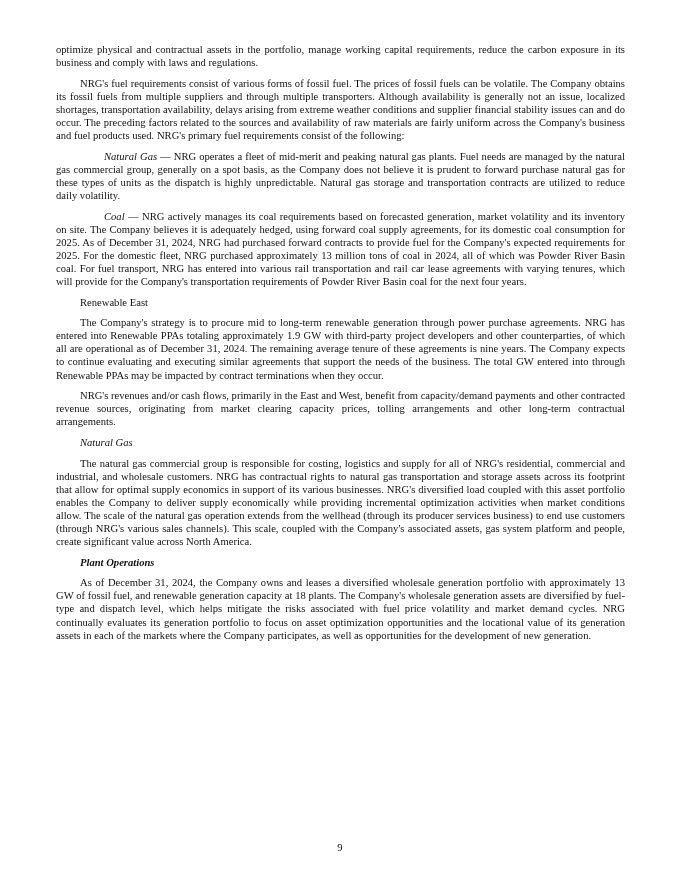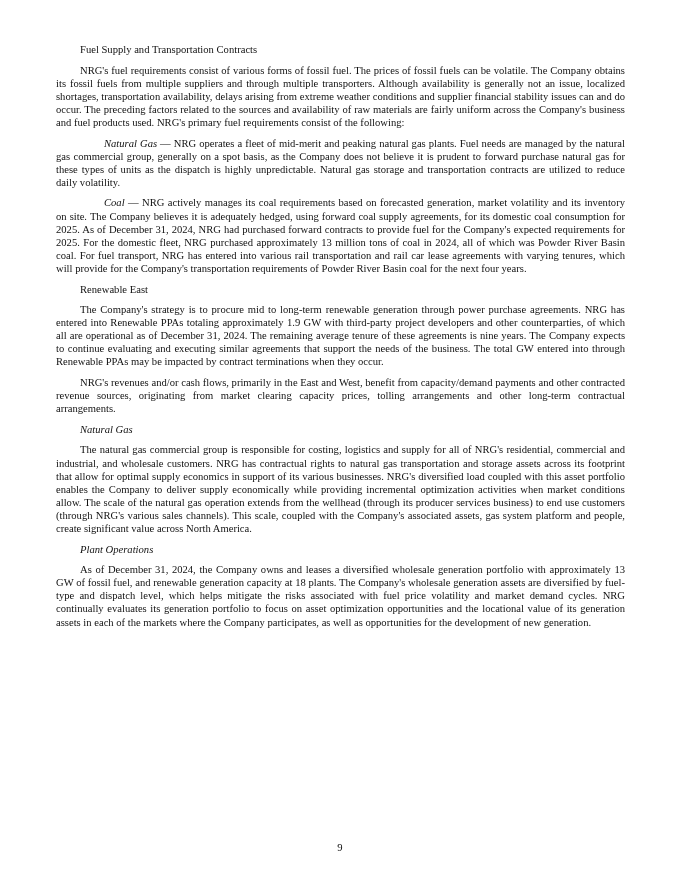--- a/index.html
+++ b/index.html
@@ -34,38 +34,38 @@
     p.sub {
       text-indent: 48px;
     }
     .heading {
       margin: 0 0 7.5px 0;
       padding-left: 24px;
       font-size: 10.6px;
       line-height: 13.1px;
     }
     .heading.italic { font-style: italic; }
-    .heading.bold-italic { font-style: italic; font-weight: normal; }
+    .heading.bold-italic { font-style: italic; font-weight: bold; }
     .lead-italic { font-style: italic; }
     .page-number {
       position: absolute;
       left: 0;
       width: 680px;
       top: 842px;
       text-align: center;
       font-size: 10.6px;
     }
   </style>
 </head>
 <body>
 
 <div class="page">
 
+  <p class="first">optimize physical and contractual assets in the portfolio, manage working capital requirements, reduce the carbon exposure in its business and comply with laws and regulations.</p>
 
-  <div class="heading">Fuel Supply and Transportation Contracts</div>
   <p>NRG's fuel requirements consist of various forms of fossil fuel. The prices of fossil fuels can be volatile. The Company obtains its fossil fuels from multiple suppliers and through multiple transporters. Although availability is generally not an issue, localized shortages, transportation availability, delays arising from extreme weather conditions and supplier financial stability issues can and do occur. The preceding factors related to the sources and availability of raw materials are fairly uniform across the Company's business and fuel products used. NRG's primary fuel requirements consist of the following:</p>
 
   <p class="sub"><span class="lead-italic">Natural Gas</span><span> — NRG operates a fleet of mid-merit and peaking natural gas plants. Fuel needs are managed by the natural gas commercial group, generally on a spot basis, as the Company does not believe it is prudent to forward purchase natural gas for these types of units as the dispatch is highly unpredictable. Natural gas storage and transportation contracts are utilized to reduce daily volatility.</span></p>
 
   <p class="sub"><span class="lead-italic">Coal</span><span> — NRG actively manages its coal requirements based on forecasted generation, market volatility and its inventory on site. The Company believes it is adequately hedged, using forward coal supply agreements, for its domestic coal consumption for 2025. As of December 31, 2024, NRG had purchased forward contracts to provide fuel for the Company's expected requirements for 2025. For the domestic fleet, NRG purchased approximately 13 million tons of coal in 2024, all of which was Powder River Basin coal. For fuel transport, NRG has entered into various rail transportation and rail car lease agreements with varying tenures, which will provide for the Company's transportation requirements of Powder River Basin coal for the next four years.</span></p>
 
   <div class="heading">Renewable East</div>
   <p>The Company's strategy is to procure mid to long-term renewable generation through power purchase agreements. NRG has entered into Renewable PPAs totaling approximately 1.9 GW with third-party project developers and other counterparties, of which all are operational as of December 31, 2024. The remaining average tenure of these agreements is nine years. The Company expects to continue evaluating and executing similar agreements that support the needs of the business. The total GW entered into through Renewable PPAs may be impacted by contract terminations when they occur.</p>
 
   <p>NRG's revenues and/or cash flows, primarily in the East and West, benefit from capacity/demand payments and other contracted revenue sources, originating from market clearing capacity prices, tolling arrangements and other long-term contractual arrangements.</p>

